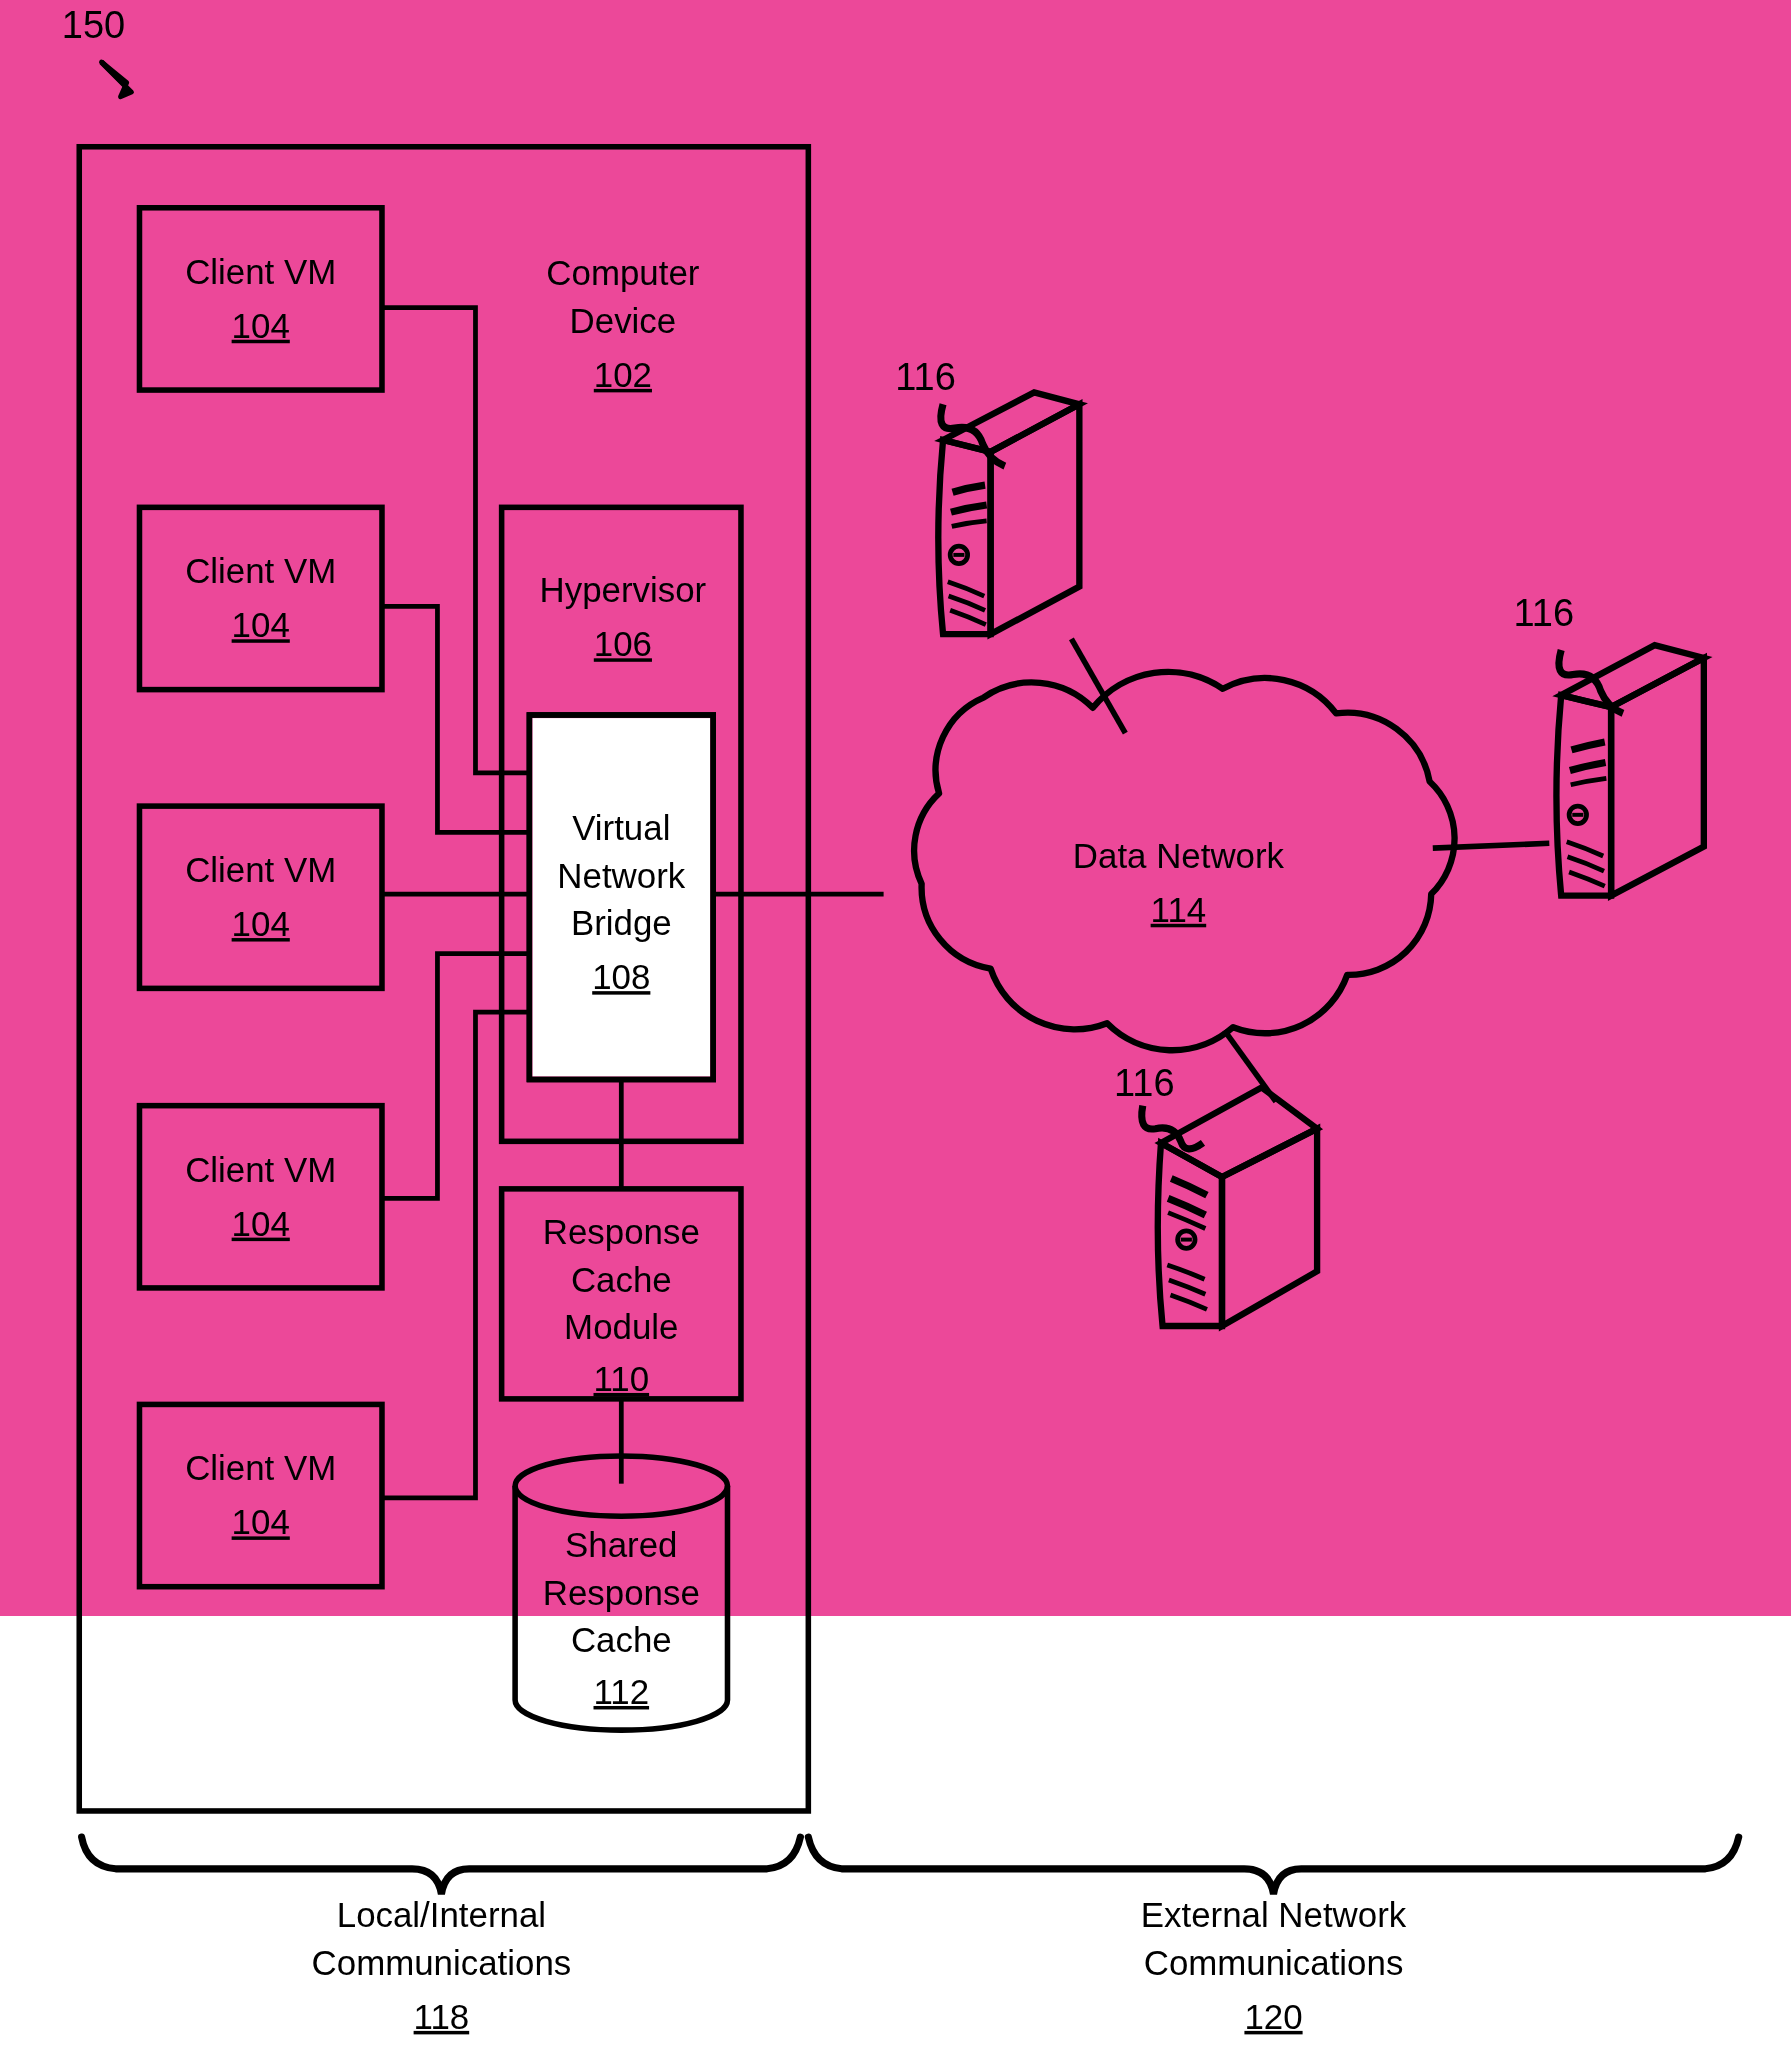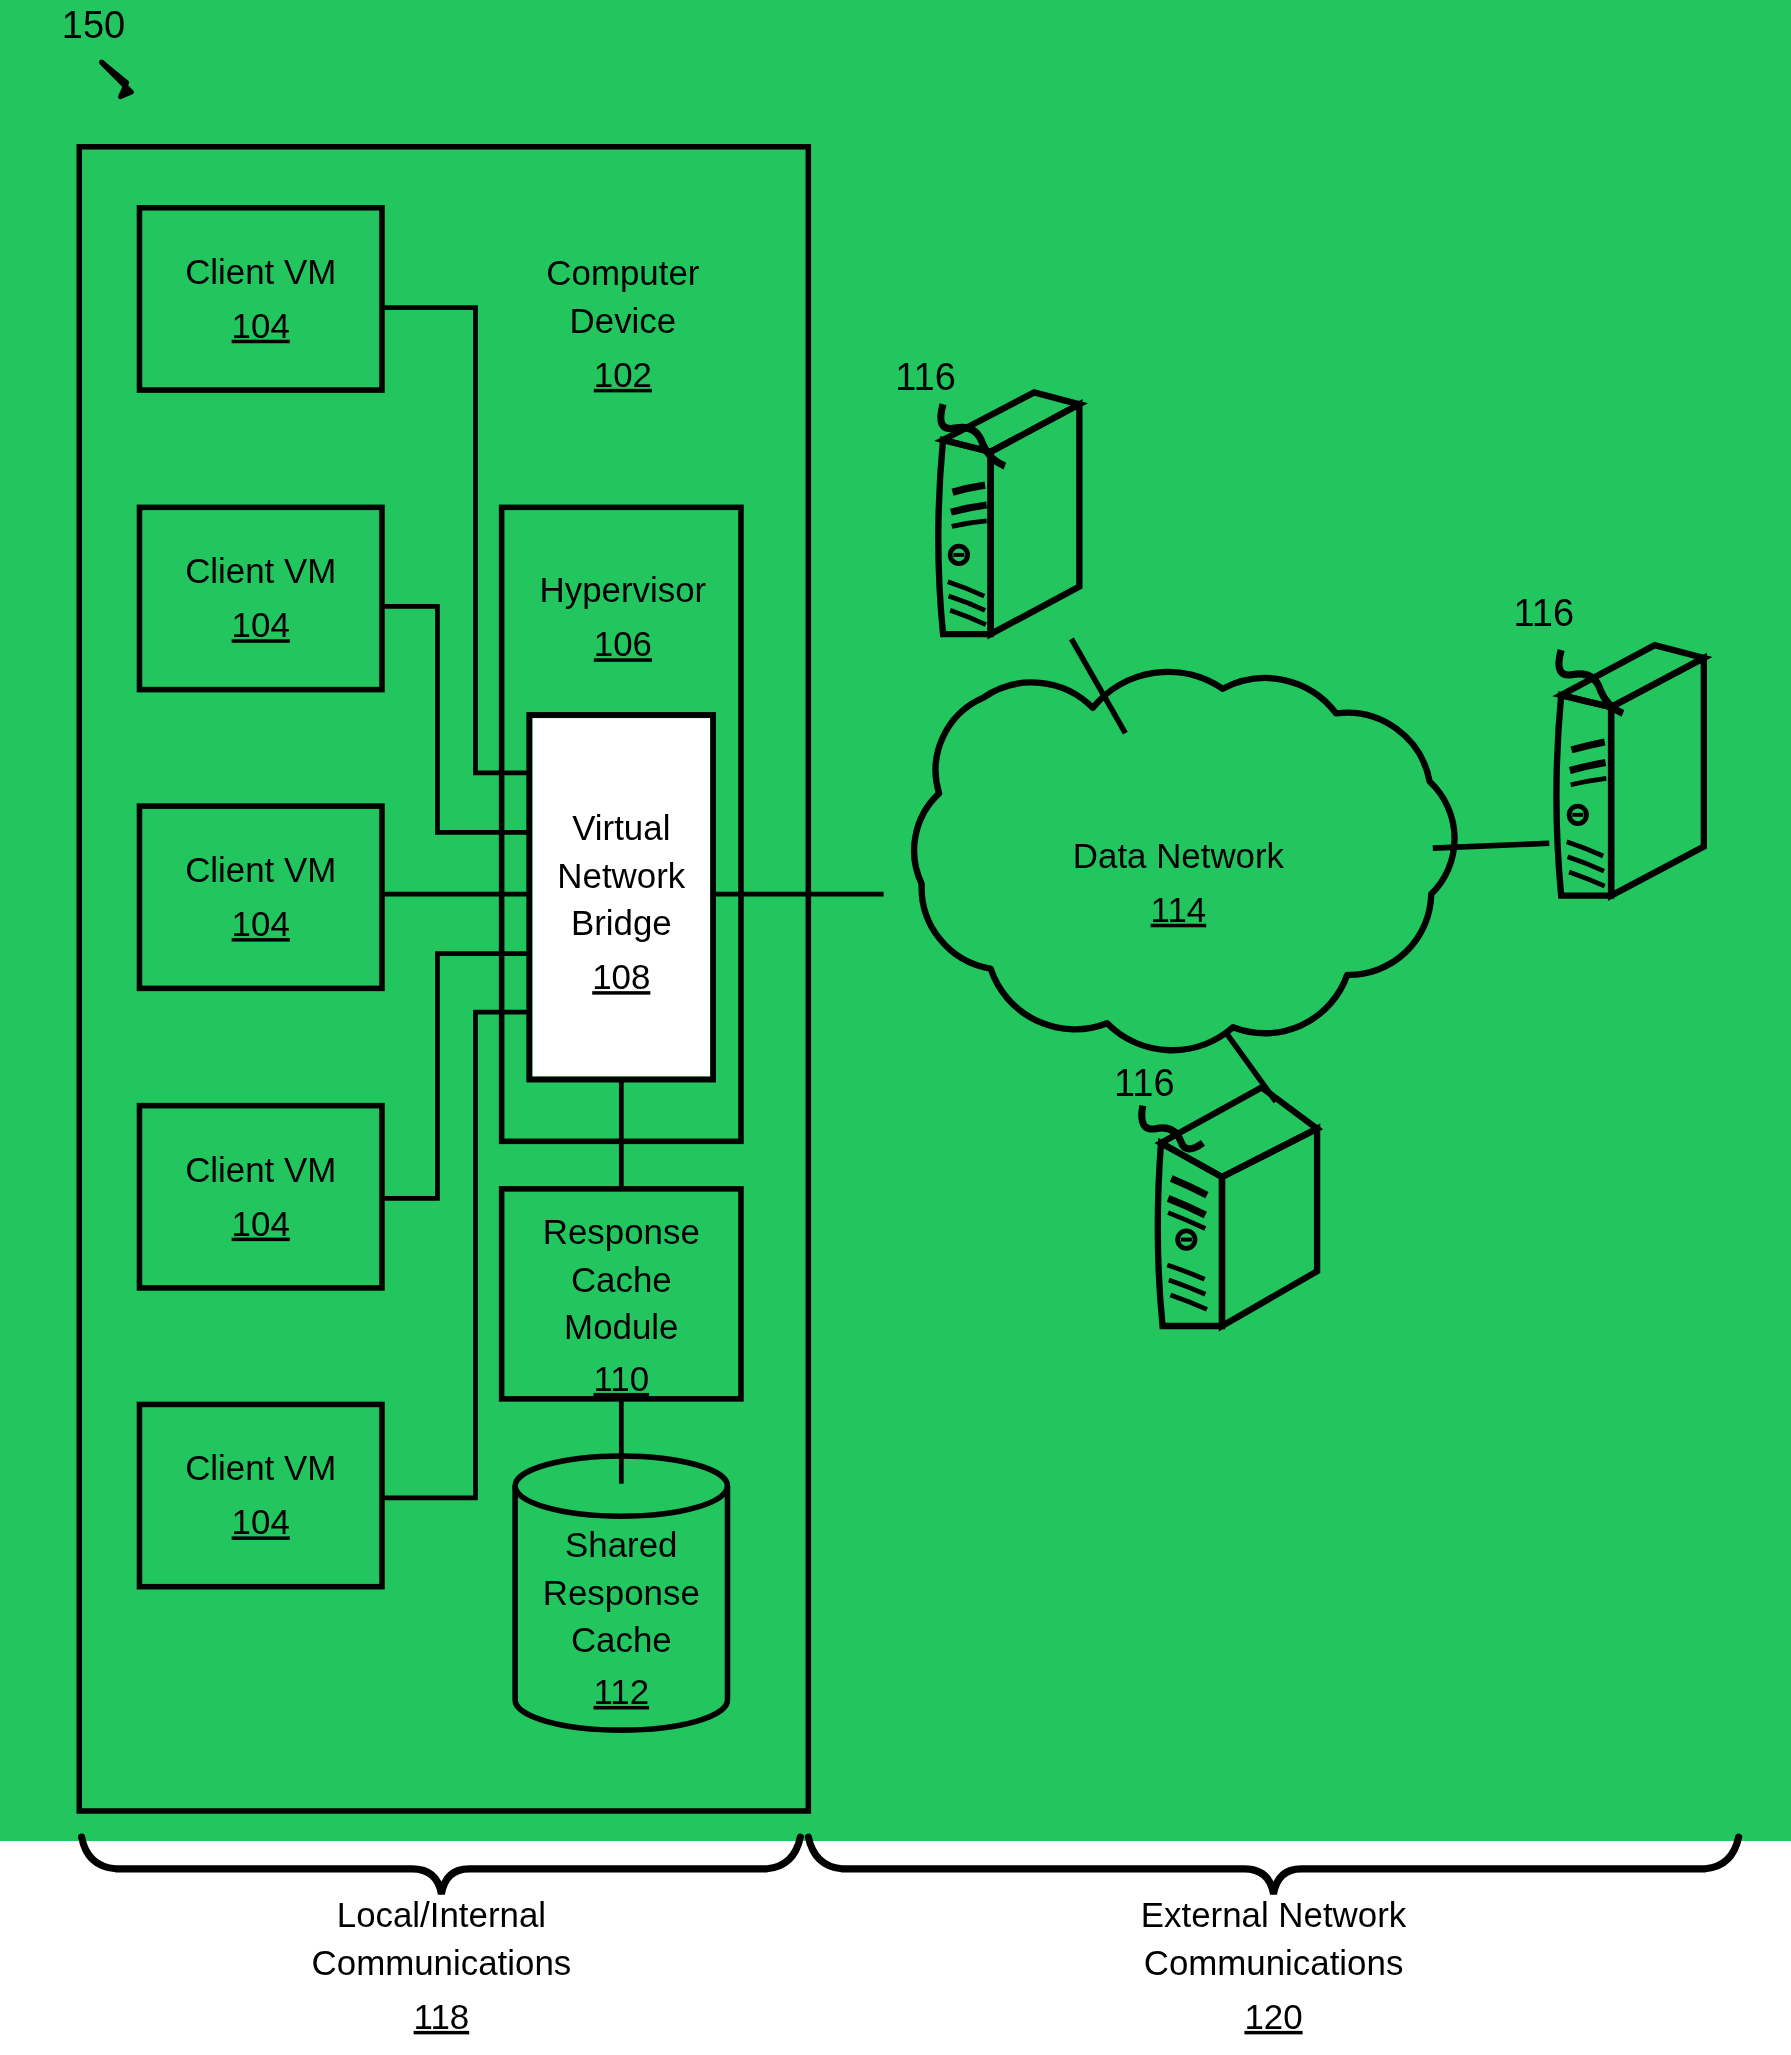--- a/index.html
+++ b/index.html
@@ -1,18 +1,18 @@
 <!DOCTYPE html>
 <html style="font-size:12.7px"><head>
 <meta charset="utf-8">
 <style>
   html,body{margin:0;padding:0;background:#ffffff;}
   body{width:1791px;height:2056px;overflow:hidden;
        font-family:"Liberation Sans", sans-serif;}
-  #stage{position:relative;width:1791px;height:1841px;background:#22c55e;}
+  #stage{position:relative;width:1791px;height:1616px;background:#ec4899;}
   svg#fig{position:absolute;left:0;top:0;width:1791px;height:2056px;display:block;}
   text{font-family:"Liberation Sans", sans-serif;fill:#000;}
   .lbl{font-size:44px;}
   .lbl-cond{font-size:44px;}
   .ref{font-size:44px;text-decoration:underline;}
   .num{font-size:48px;}
   .stroke{fill:none;stroke:#000;}
 </style>
 </head>
 <body>

